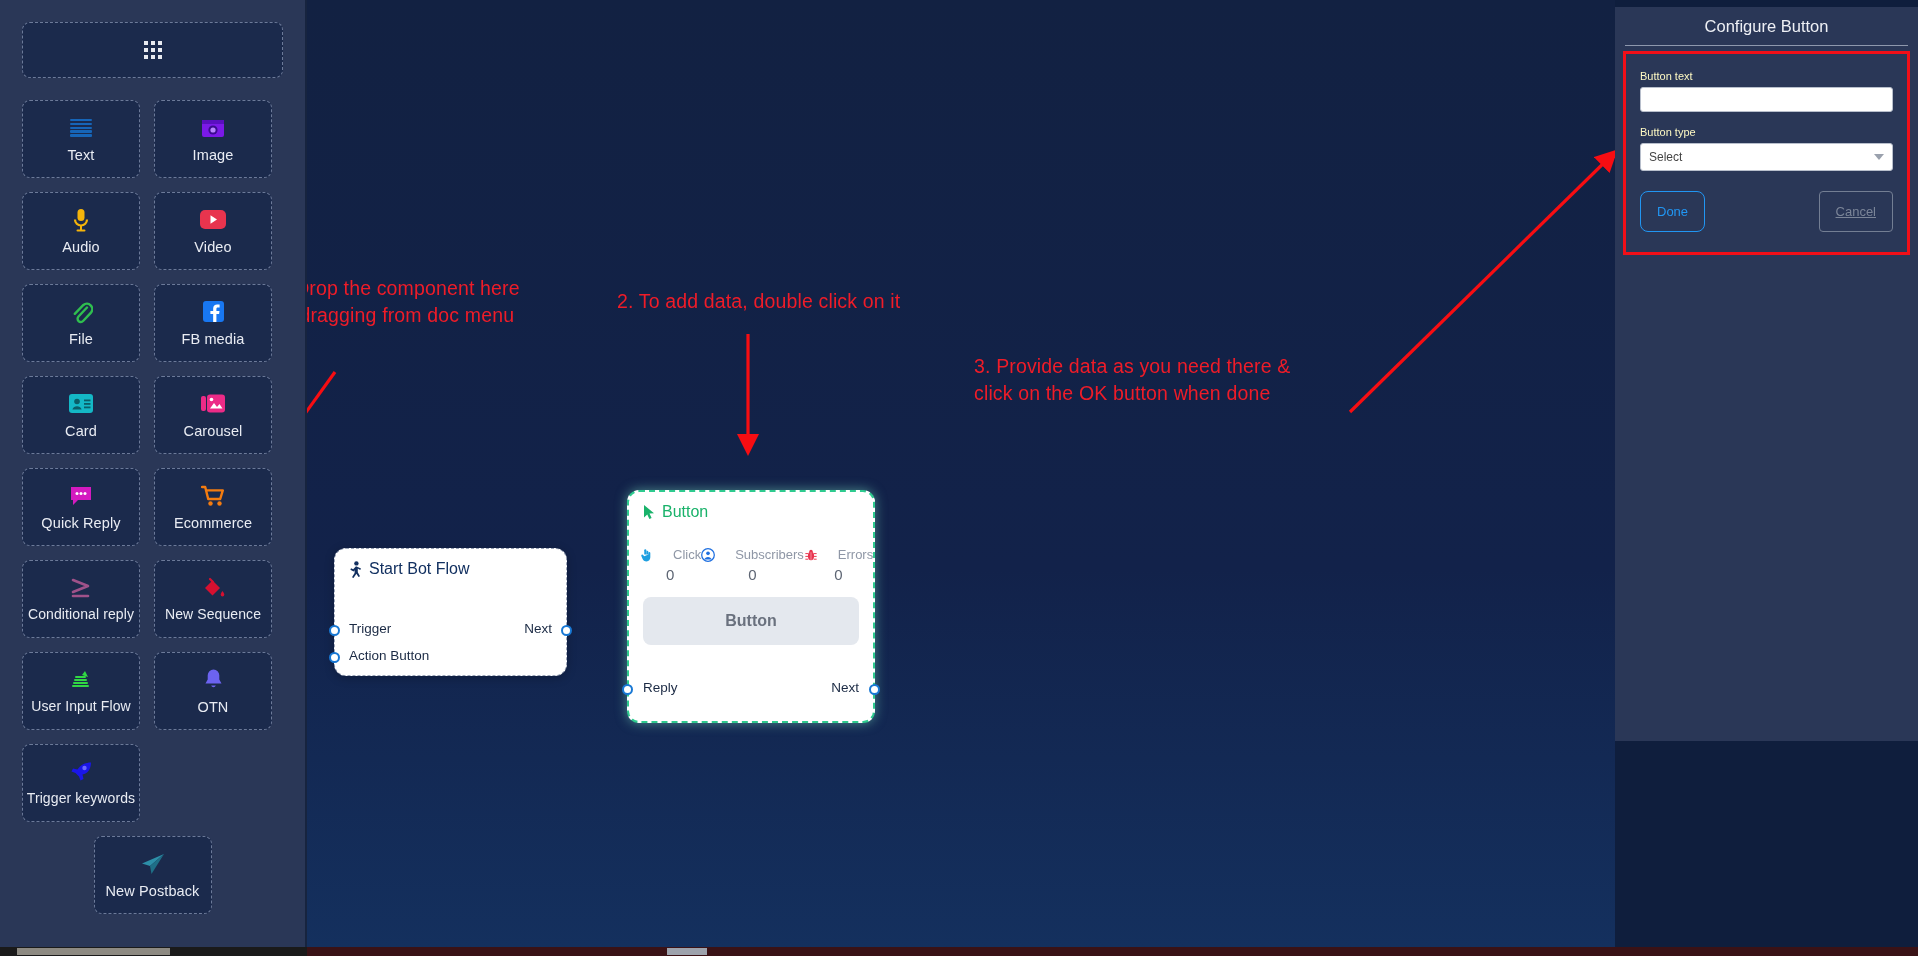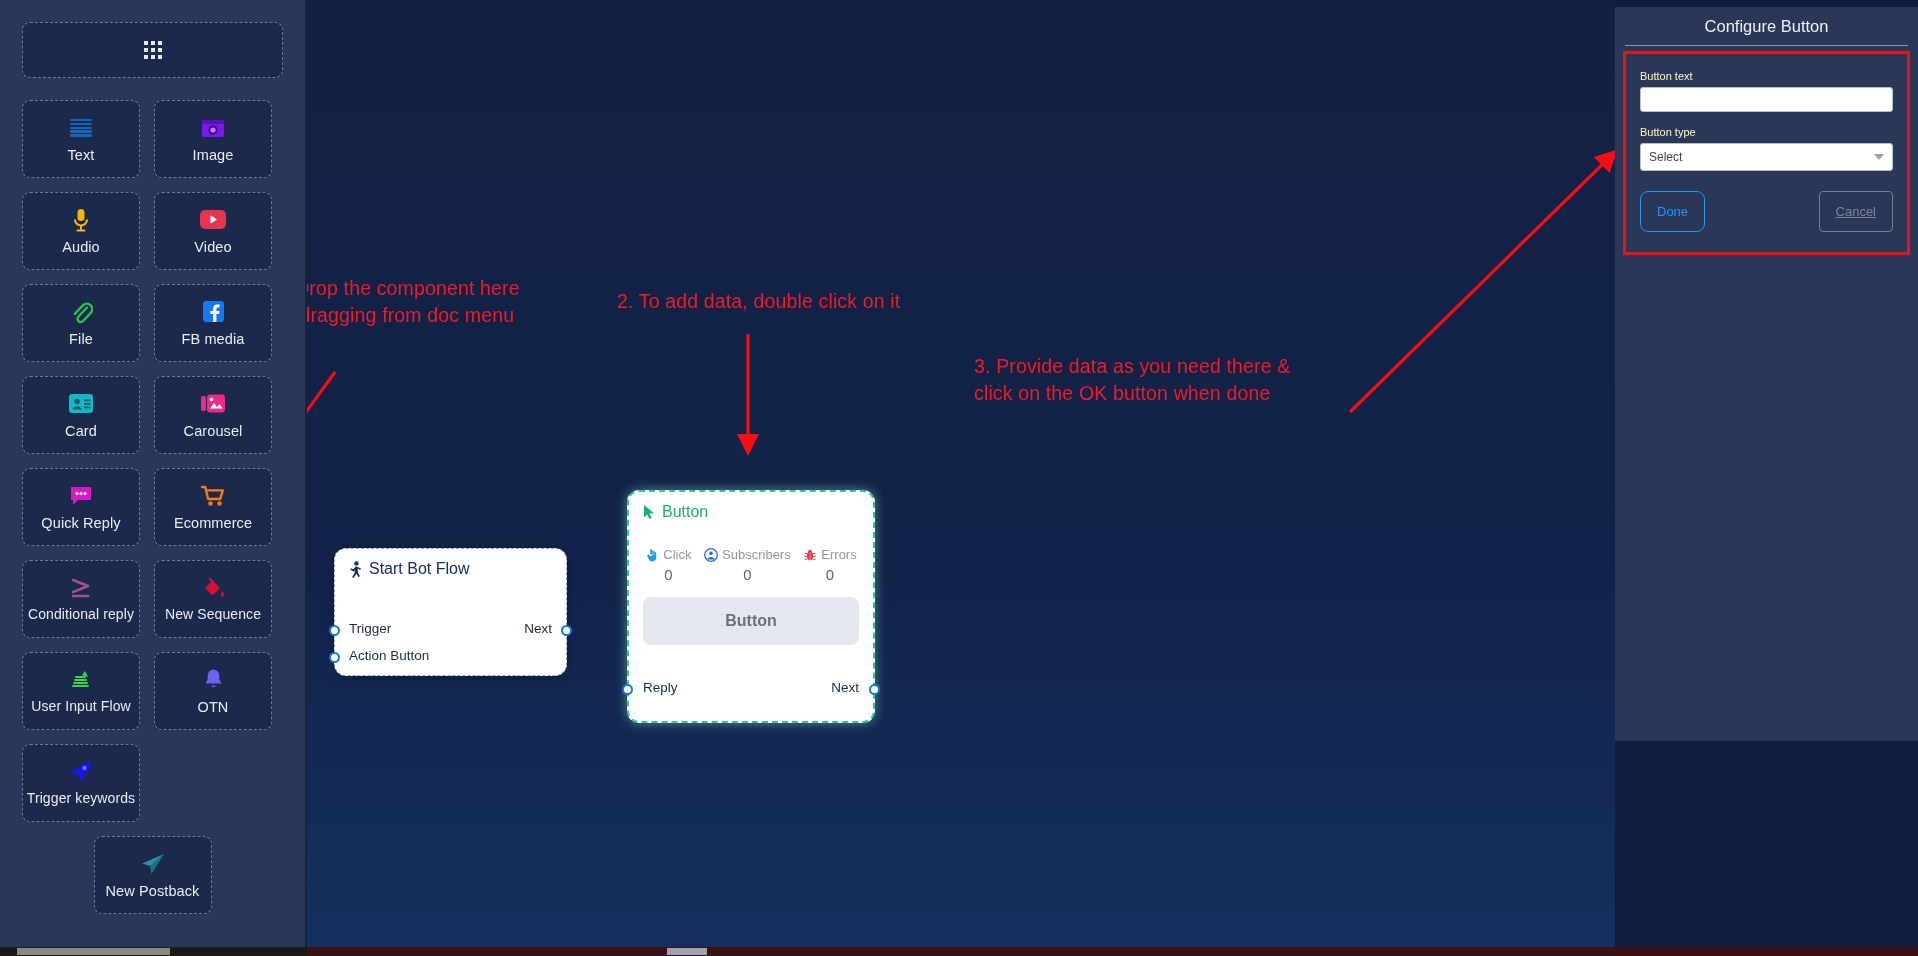--- a/index.html
+++ b/index.html
@@ -110,21 +110,21 @@
     position: absolute; width: 11px; height: 11px;
     border-radius: 50%; background: #fff;
     border: 2.6px solid #1878d4; box-sizing: border-box;
   }
   .stats {
     display: flex; justify-content: space-around;
     padding: 26px 10px 0 10px;
     font-size: 13px; color: #8f97a6;
   }
   .stat { display: flex; flex-direction: column; align-items: center; gap: 4px; }
-  .stat .srow { display: flex; align-items: center; gap: 4px; }
+  .stat .srow { display: flex; align-items: center; gap: 20px; }
   .stat .sval { color: #5d6573; font-size: 15px; }
   .btn-preview {
     margin: 14px 14px 0 14px;
     height: 48px; background: #e4e8ee; border-radius: 8px;
     display: flex; align-items: center; justify-content: center;
     color: #6a717e; font-size: 16px; font-weight: bold;
   }
 
   
   #rightpanel {

